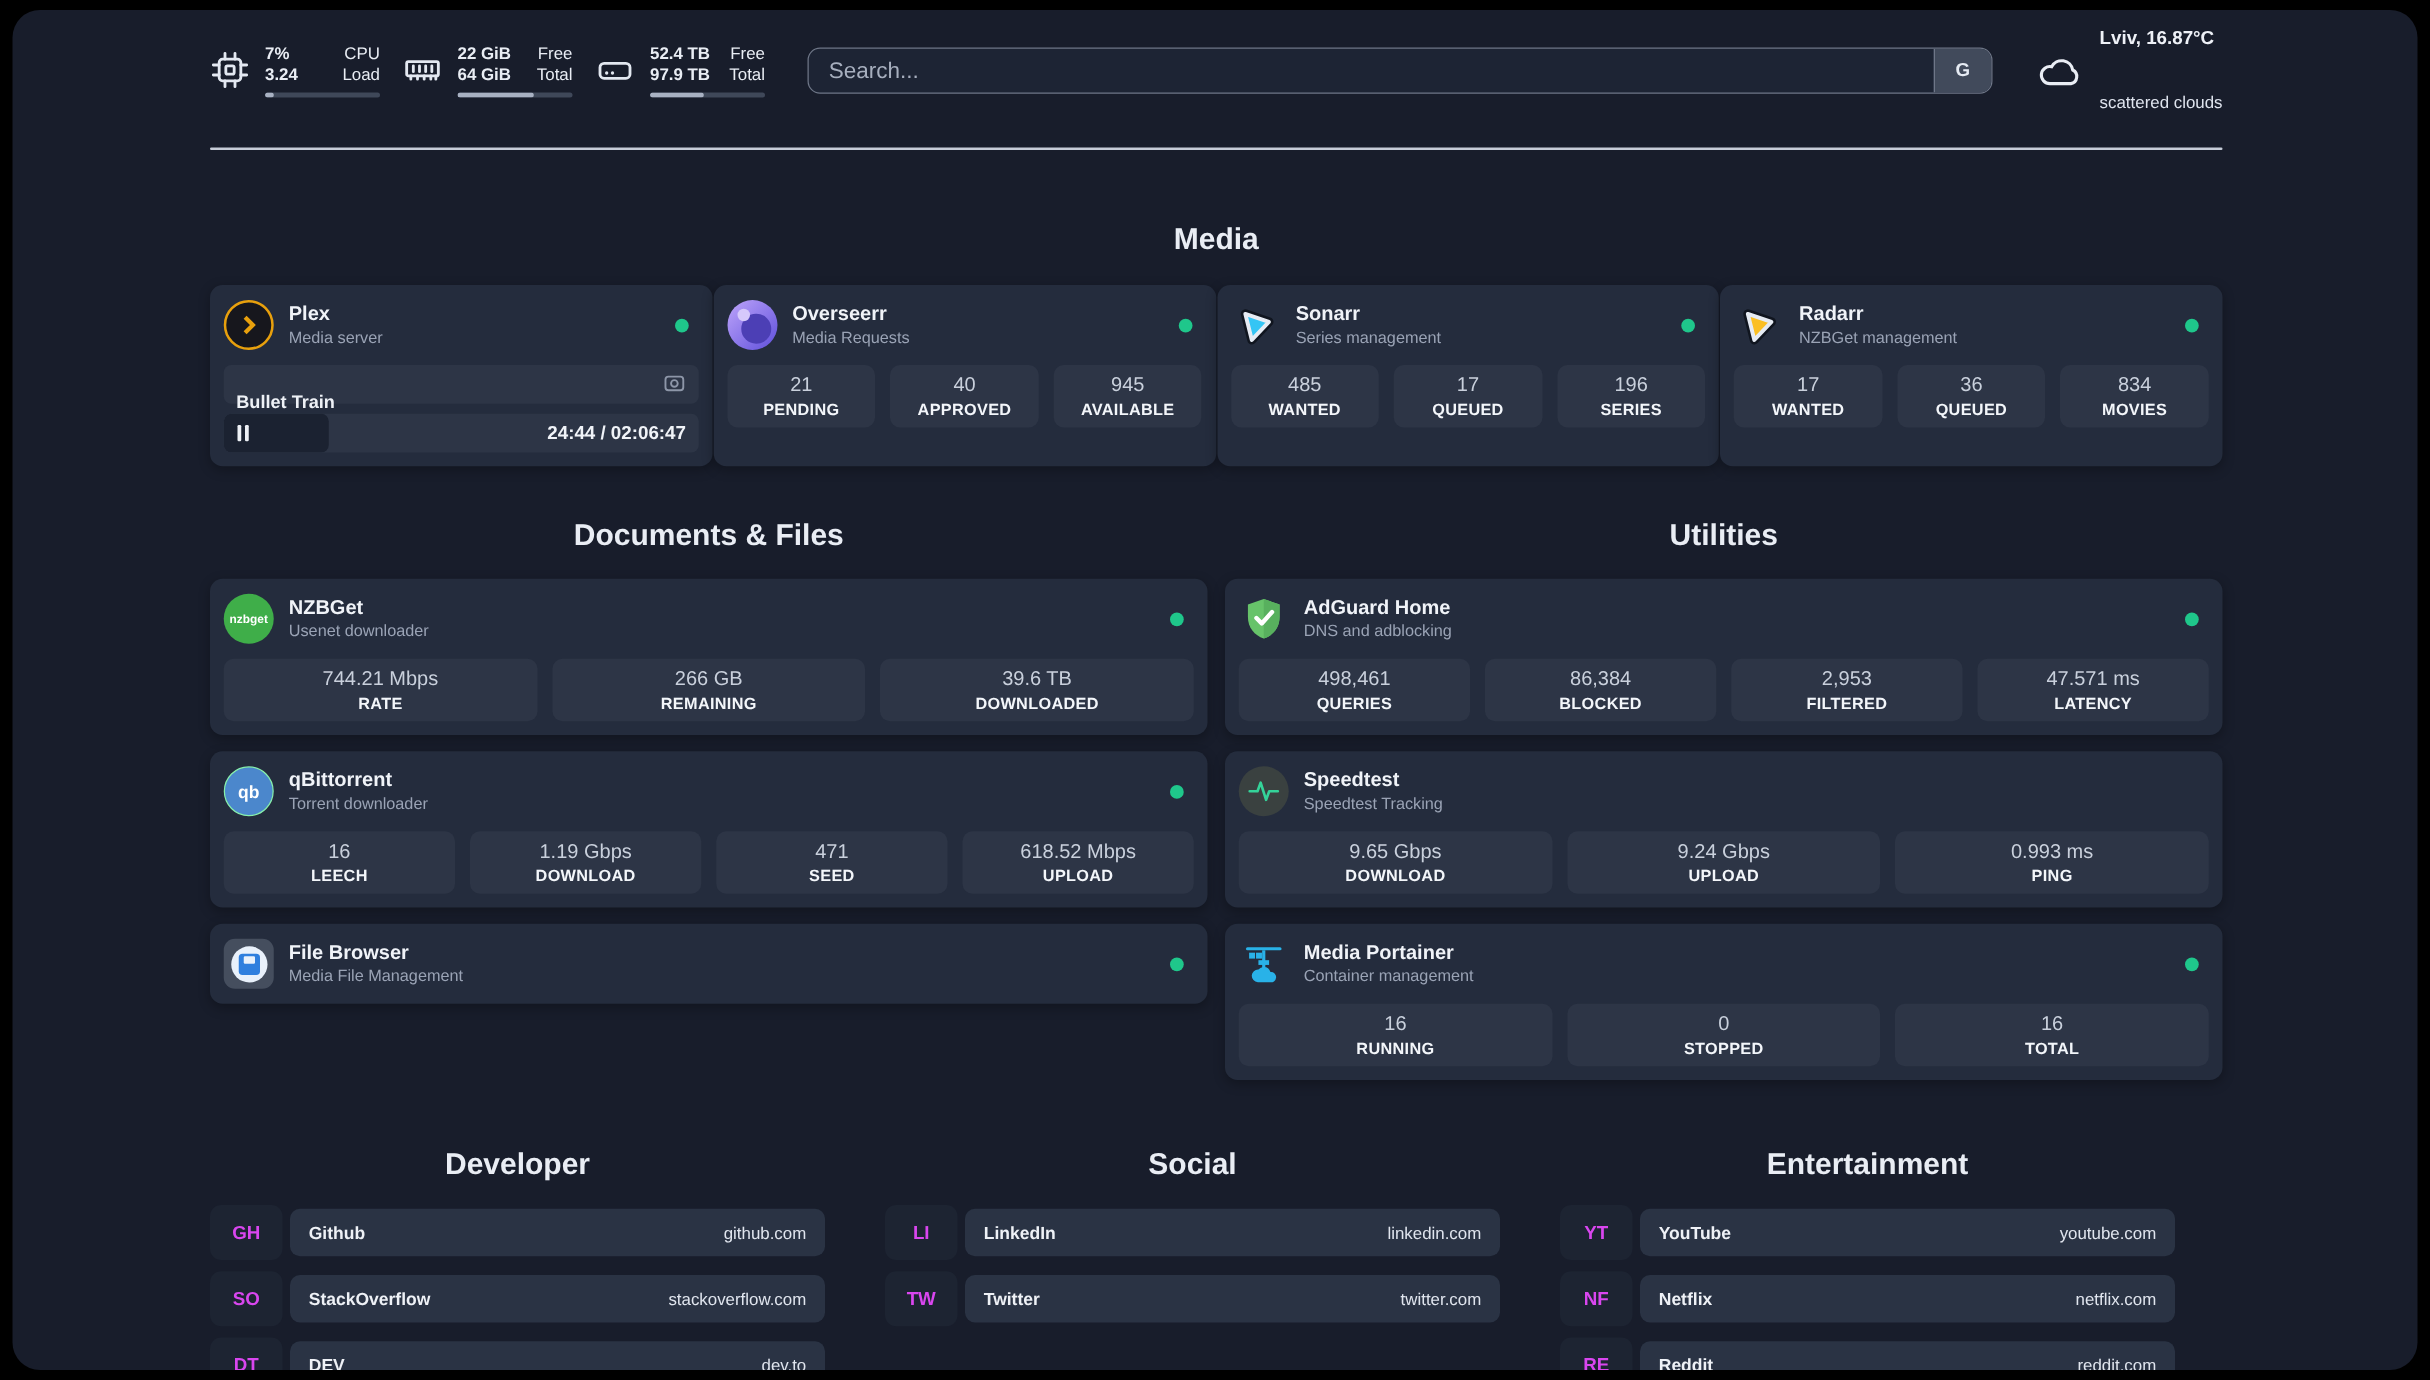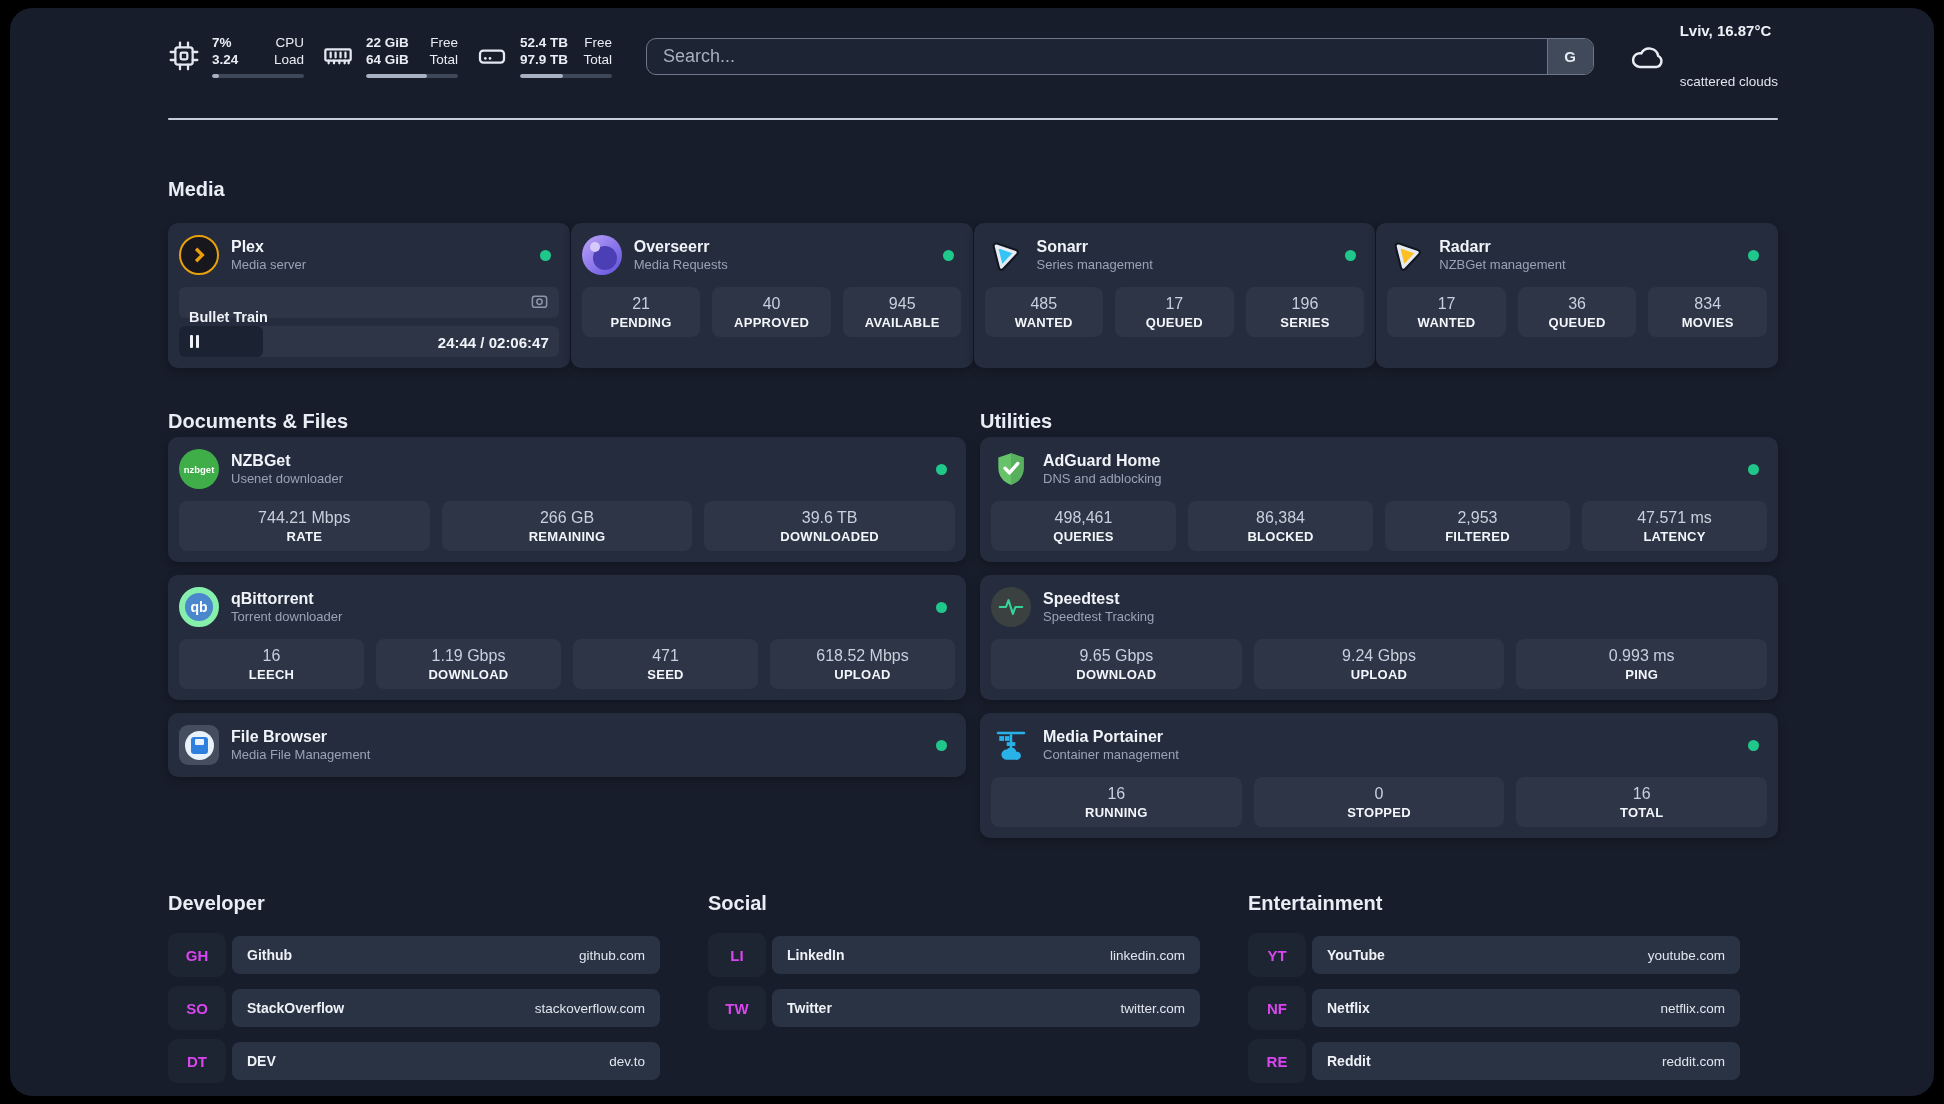--- a/index.html
+++ b/index.html
@@ -31,21 +31,21 @@
 
   .weather { display:flex; align-items:center; gap:12px; }
   .weather svg { width:40px; height:32px; stroke:#e9edf4; fill:none; stroke-width:1.7; }
   .weather-txt { display:flex; flex-direction:column; line-height:1.3;gap:33px; }
   .weather-main { color:#eef1f7; font-size:15px; font-weight:600; }
   .weather-sub { color:#dfe4ee; font-size:13.5px; }
 
   .divider { margin-top:38px; height:2px; background:#c6ccd8; border-radius:2px; }
 
   
-  .sec-title { font-size:20px; font-weight:600; color:#e9edf4; }
+  .sec-title { font-size:24px; font-weight:600; color:#e9edf4;text-align:center; }
   .media-title { margin-top:58px; margin-bottom:22px; }
   .media-grid { display:grid; grid-template-columns:repeat(4,1fr); gap:1px; }
 
   .card { background:#242c3d; border-radius:10px; padding:11px; box-shadow:0 3px 9px rgba(0,0,0,.28); cursor:pointer; }
   .card-head { display:flex; align-items:center; gap:12px; min-height:42px; }
   .app-meta { display:flex; flex-direction:column; line-height:1.25; }
   .app-name { color:#f0f3f8; font-size:16px; font-weight:600; }
   .app-sub { color:#9aa3b5; font-size:13px; }
   .dot { width:11px; height:11px; border-radius:50%; background:#1fc78b; margin-left:auto; margin-right:8px; flex:none; }
 
@@ -54,42 +54,42 @@
   .stat-value { color:#c9d0dc; font-size:16px; line-height:1.25; }
   .stat-label { color:#f3f6fa; font-size:13px; font-weight:700; letter-spacing:.02em; margin-top:1px; }
 
   
   .app-icon { width:40px; height:40px; flex:none; display:flex; align-items:center; justify-content:center; }
   .icon-plex { border-radius:50%; background:#17171d; border:2.5px solid #e8a00d; }
   .icon-over { border-radius:50%; background:linear-gradient(135deg,#b49cf7 10%,#6d5ce0 85%); position:relative; overflow:hidden; }
   .icon-over .iris { position:absolute; left:11px; top:11px; width:24px; height:24px; border-radius:50%; background:#4c3fb5; }
   .icon-over .glint { position:absolute; left:8px; top:7px; width:10px; height:10px; border-radius:50%; background:#d6c9fb; }
   .icon-nzb { border-radius:50%; background:#3fae49; color:#fff; font-size:9.5px; font-weight:700; }
-  .icon-qb { border-radius:50%; background:#4b87cc; border:6px solid #86efac; color:#fff; font-size:14px; font-weight:700; }
+  .icon-qb { border-radius:50%; background:#4b87cc; border:1px solid #86efac; color:#fff; font-size:14px; font-weight:700; }
   .icon-fb { border-radius:9px; background:#454e5e; }
   .icon-fb .fb-circle { width:29px; height:29px; border-radius:50%; background:#e9f1fb; display:flex; align-items:center; justify-content:center; }
   .icon-fb .fb-disk { width:17px; height:17px; border-radius:3px; background:#2f7fde; position:relative; }
   .icon-fb .fb-disk::after { content:""; position:absolute; left:4px; top:2px; width:9px; height:6px; background:#e9f1fb; border-radius:1px; }
   .icon-speed { border-radius:50%; background:#3a4140; }
 
   
   .np-row { margin-top:11px; height:31px; background:#2d3546; border-radius:6px; display:flex;
             align-items:center; padding:0 10px; }
   .np-title { color:#eef1f6; font-size:14.5px; font-weight:600;margin-top:28px; }
   .np-row svg { margin-left:auto; width:19px; height:19px; stroke:#8d96a8; fill:none; stroke-width:1.6; }
   .player { position:relative; margin-top:8px; height:31px; background:#2d3546; border-radius:6px; overflow:hidden; }
   .player-elapsed { position:absolute; left:0; top:0; bottom:0; background:#1b2231; border-radius:6px; }
   .pause-icon { position:absolute; left:11px; top:9px; display:flex; gap:3px; }
   .pause-icon i { display:block; width:3.2px; height:13px; background:#eef1f6; border-radius:1px; }
   .player-time { position:absolute; right:10px; top:50%; transform:translateY(-50%);
                  color:#f0f3f8; font-size:15px; font-weight:700; }
 
   
   .twocol { display:grid; grid-template-columns:1fr 1fr; column-gap:14px; margin-top:42px; }
-  .col-title { margin-bottom:4px; }
+  .col-title { margin-bottom:20px; }
   .col-cards { display:flex; flex-direction:column; gap:13px; }
 
   
   .links-grid { display:grid; grid-template-columns:repeat(3,1fr); gap:48px; margin-top:54px; padding-right:38px; }
   .links-title { margin-bottom:18px; }
   .linkrow { display:flex; align-items:center; gap:6px; margin-bottom:9px; height:44px; cursor:pointer; }
   .link-abbr { width:58px; height:44px; background:#1d2432; border-radius:9px; color:#d946ef;
                font-size:15px; font-weight:600; display:flex; align-items:center; justify-content:center; }
   .link-body { flex:1; height:38px; background:#2a3344; border-radius:8px; display:flex;
                align-items:center; padding:0 15px; }

